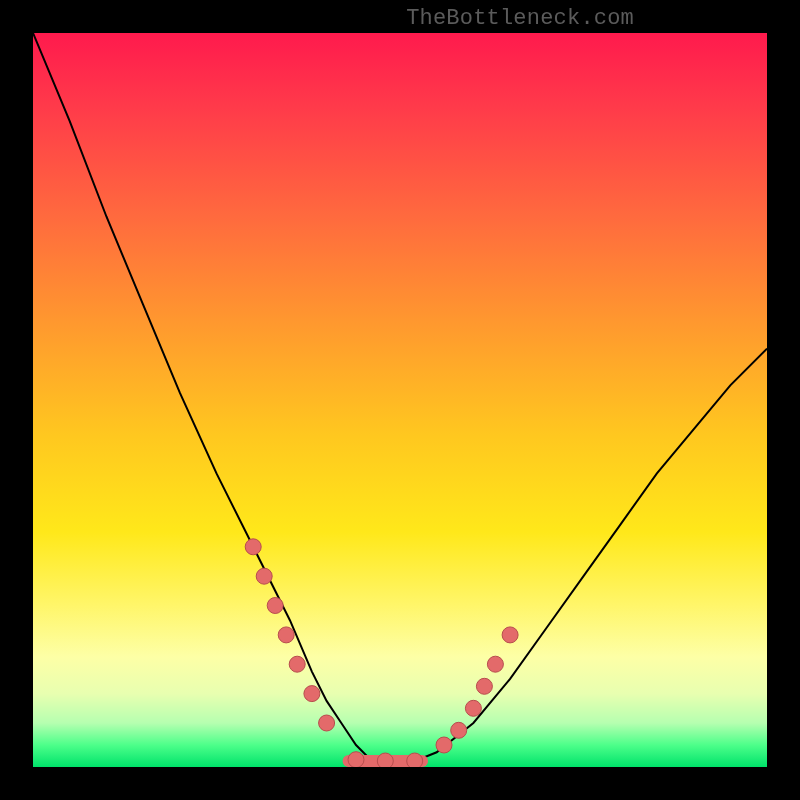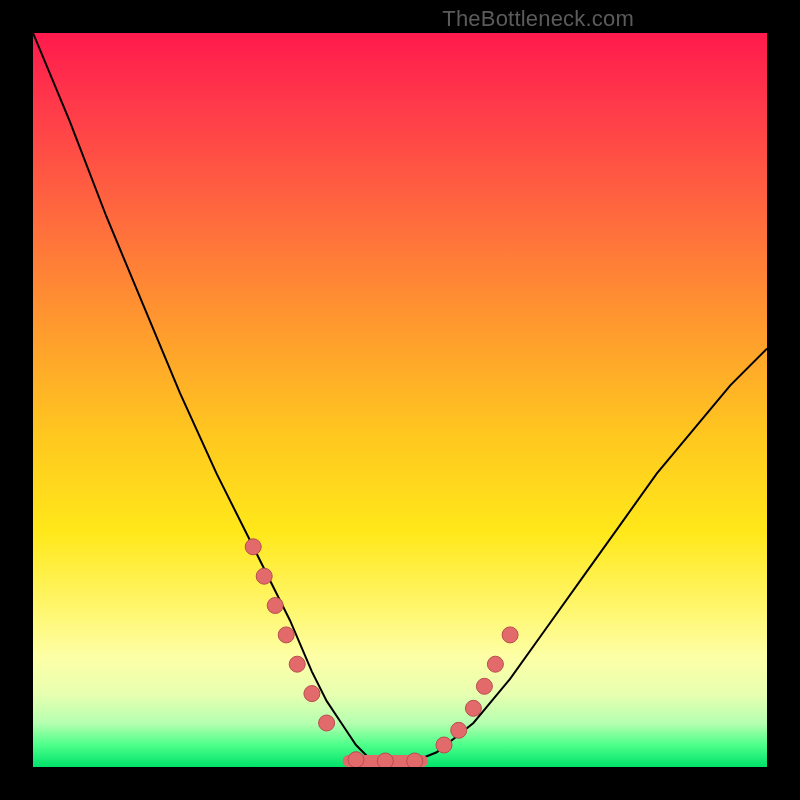--- a/index.html
+++ b/index.html
@@ -11,20 +11,21 @@
     overflow: hidden;
     font-family: Arial, Helvetica, sans-serif;
   }
   .frame {
     position: absolute;
     left: 0;
     top: 0;
     width: 644px;
     height: 800px;
     background: #000;
+    font-family: Liberation Mono, monospace;
   }
   .plot {
     position: absolute;
     left: 33px;
     top: 33px;
     width: 734px;
     height: 734px;
     
     background: linear-gradient(
       to bottom,

